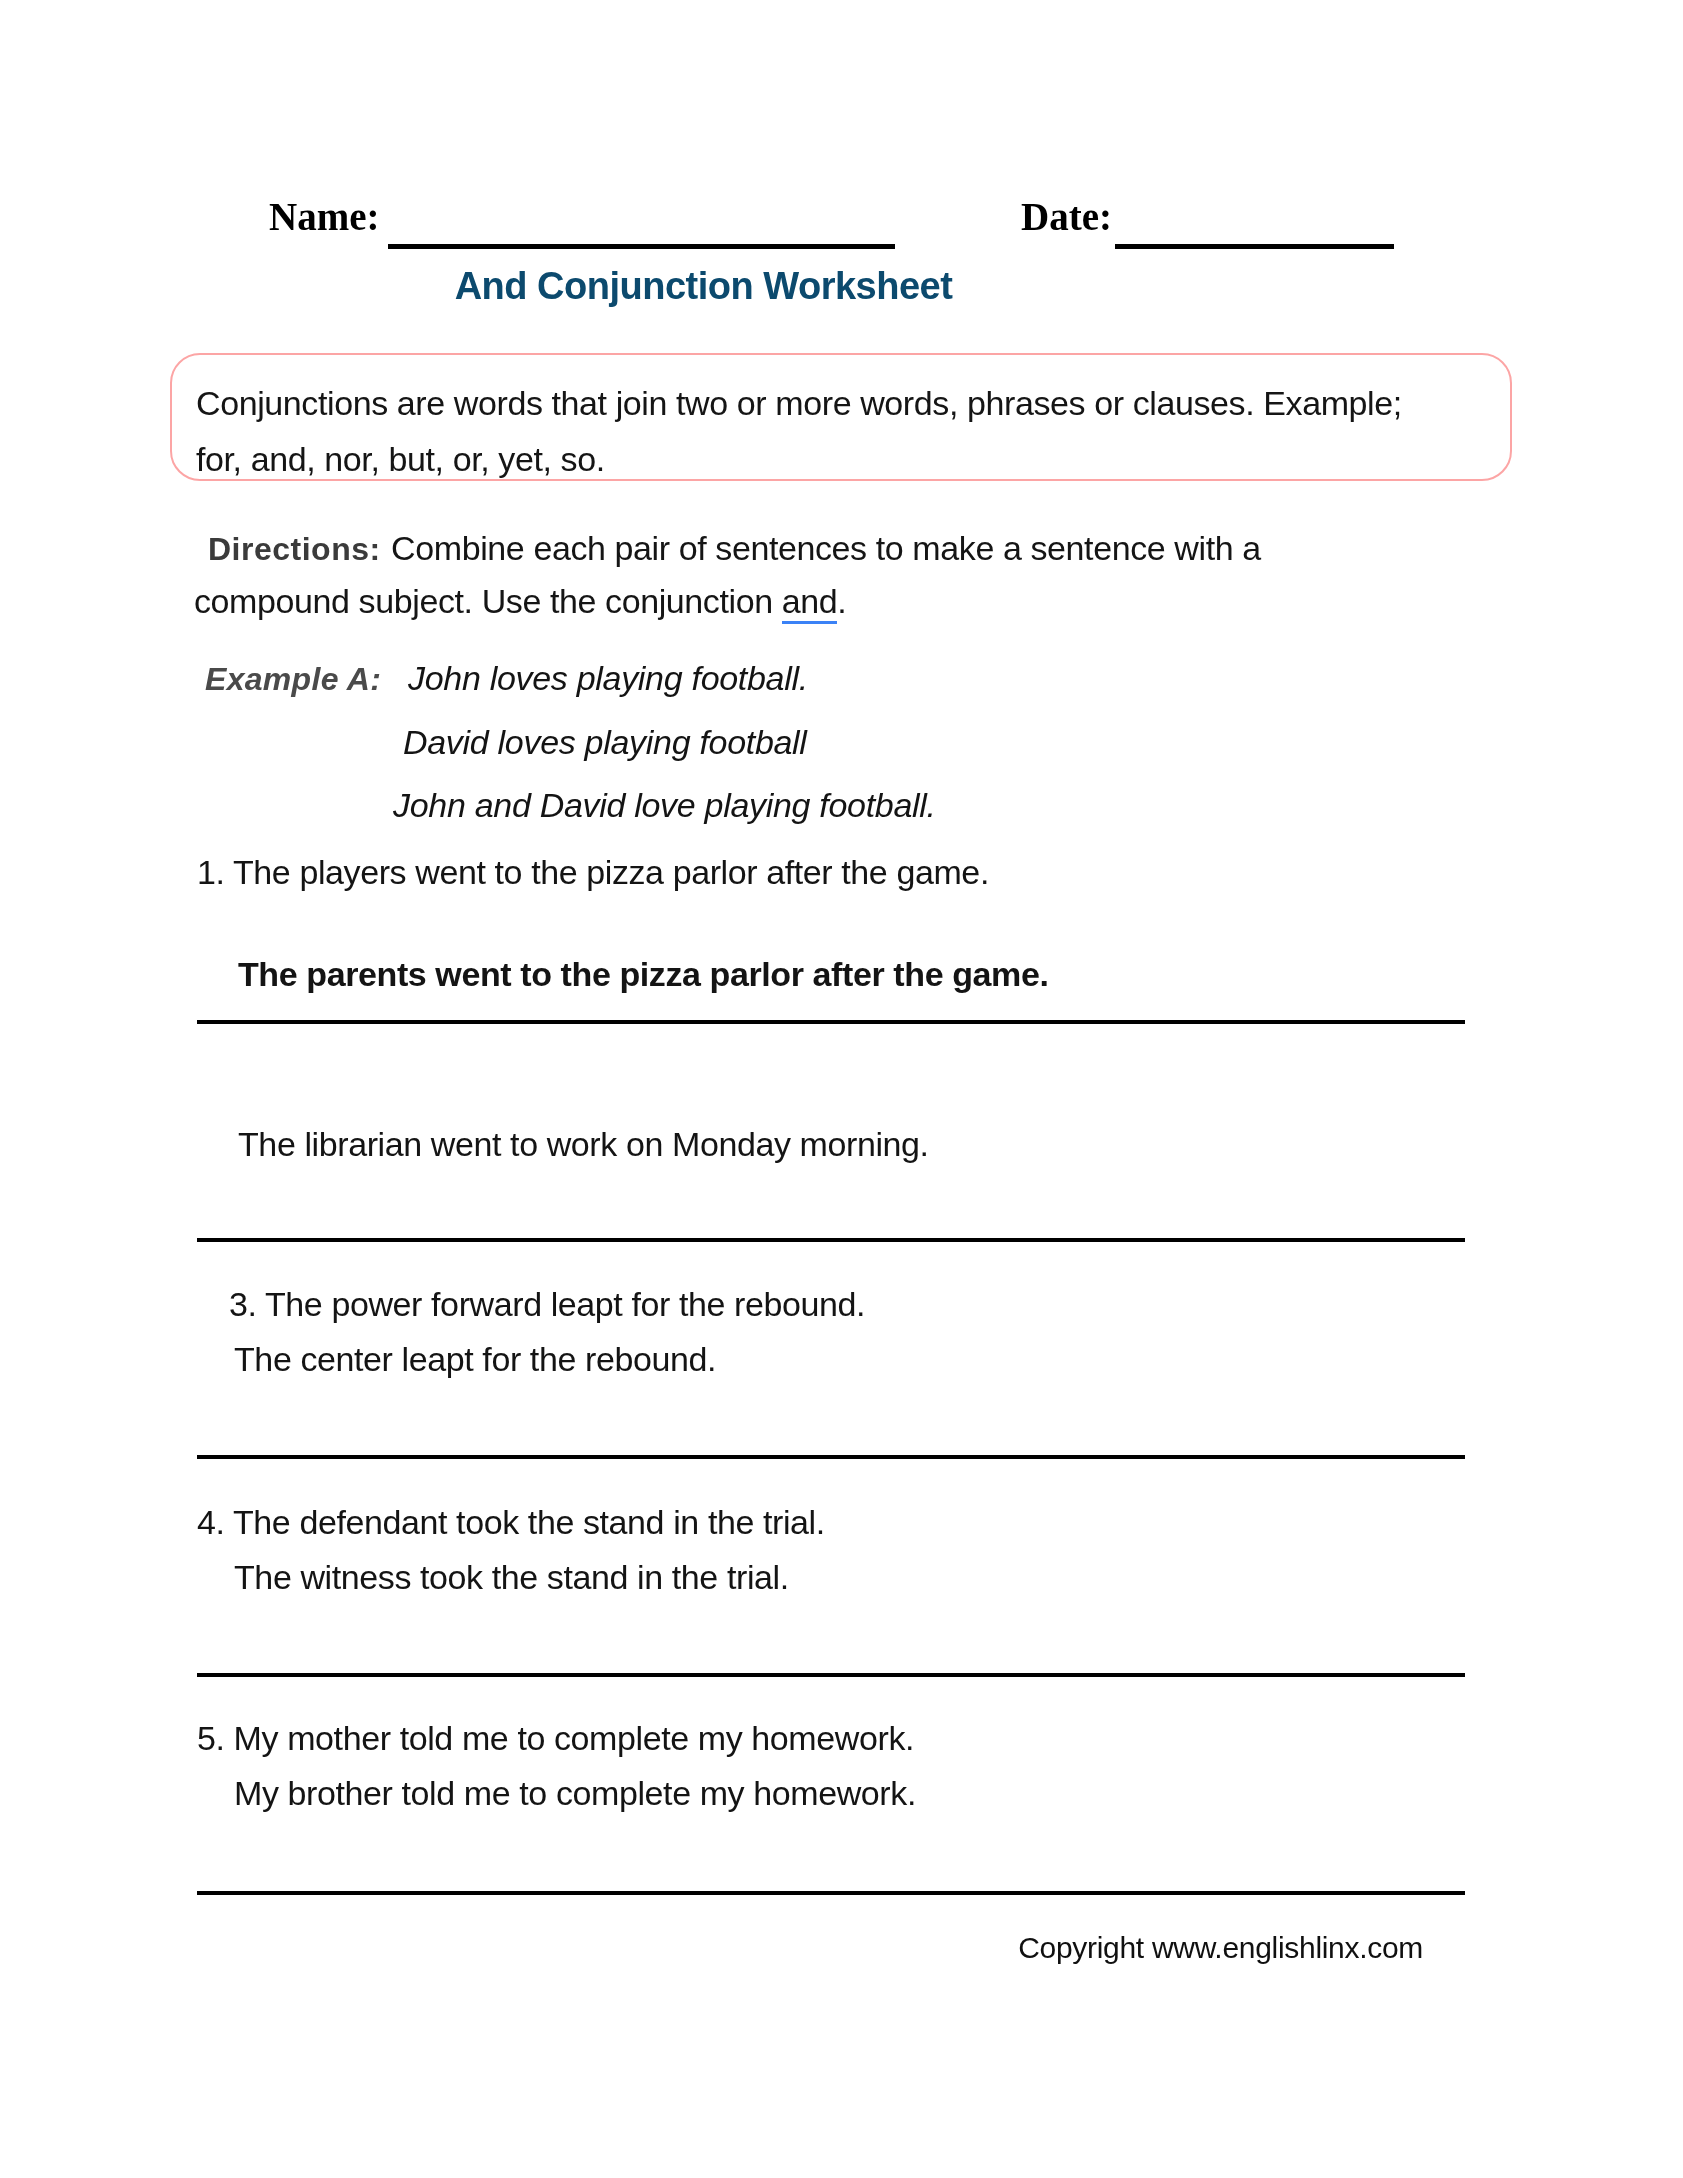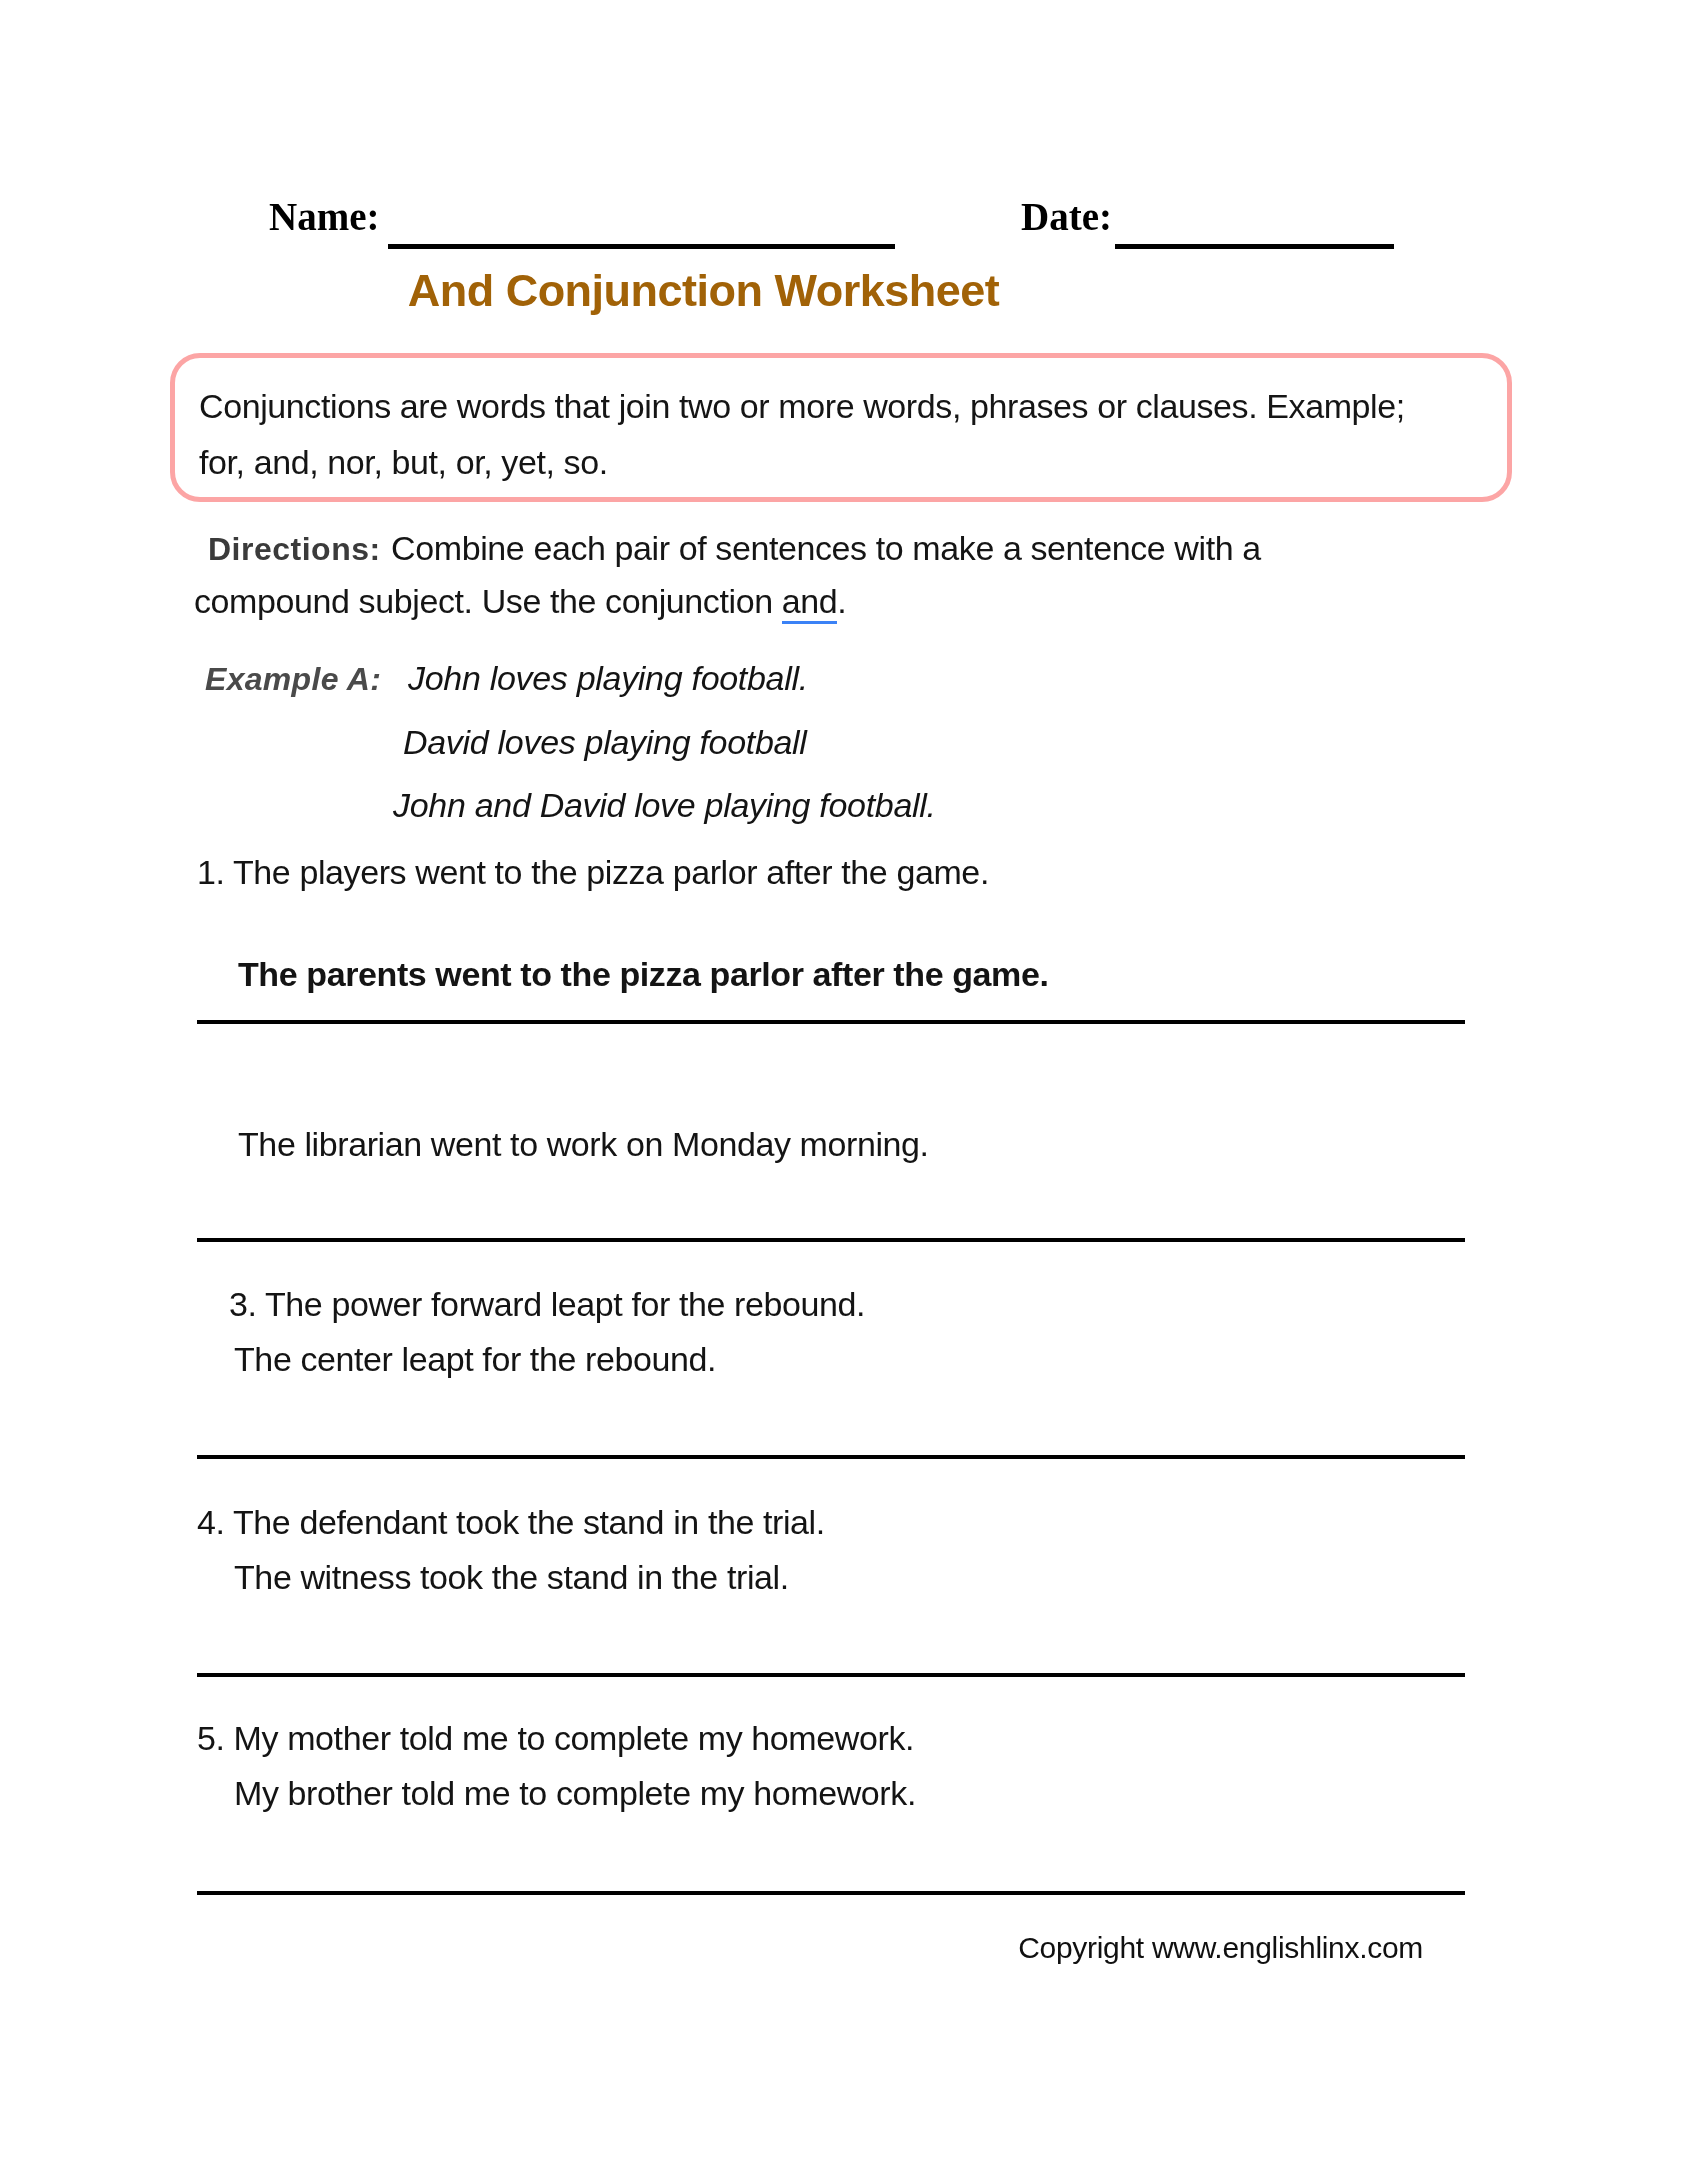--- a/index.html
+++ b/index.html
@@ -29,34 +29,34 @@
     height: 0;
     border-top: 5px solid #000000;
   }
 
   
   .title {
     left: 0;
     top: 265px;
     width: 1407px;
     text-align: center;
-    font-size: 45px;
+    font-size: 38px;
     font-weight: 700;
     letter-spacing: -0.5px;
-    color: #a16207;
+    color: #0c4a6e;
   }
 
   
   .info-box {
     box-sizing: border-box;
     left: 170px;
     top: 353px;
     width: 1342px;
-    height: 149px;
-    border: 5px solid #fca5a5;
+    height: 128px;
+    border: 2px solid #fca5a5;
     border-radius: 30px;
     padding: 20px 26px 0 24px;
   }
   .info-box .line {
     font-size: 34px;
     line-height: 56px;
     letter-spacing: -0.4px;
     white-space: nowrap;
   }
 

